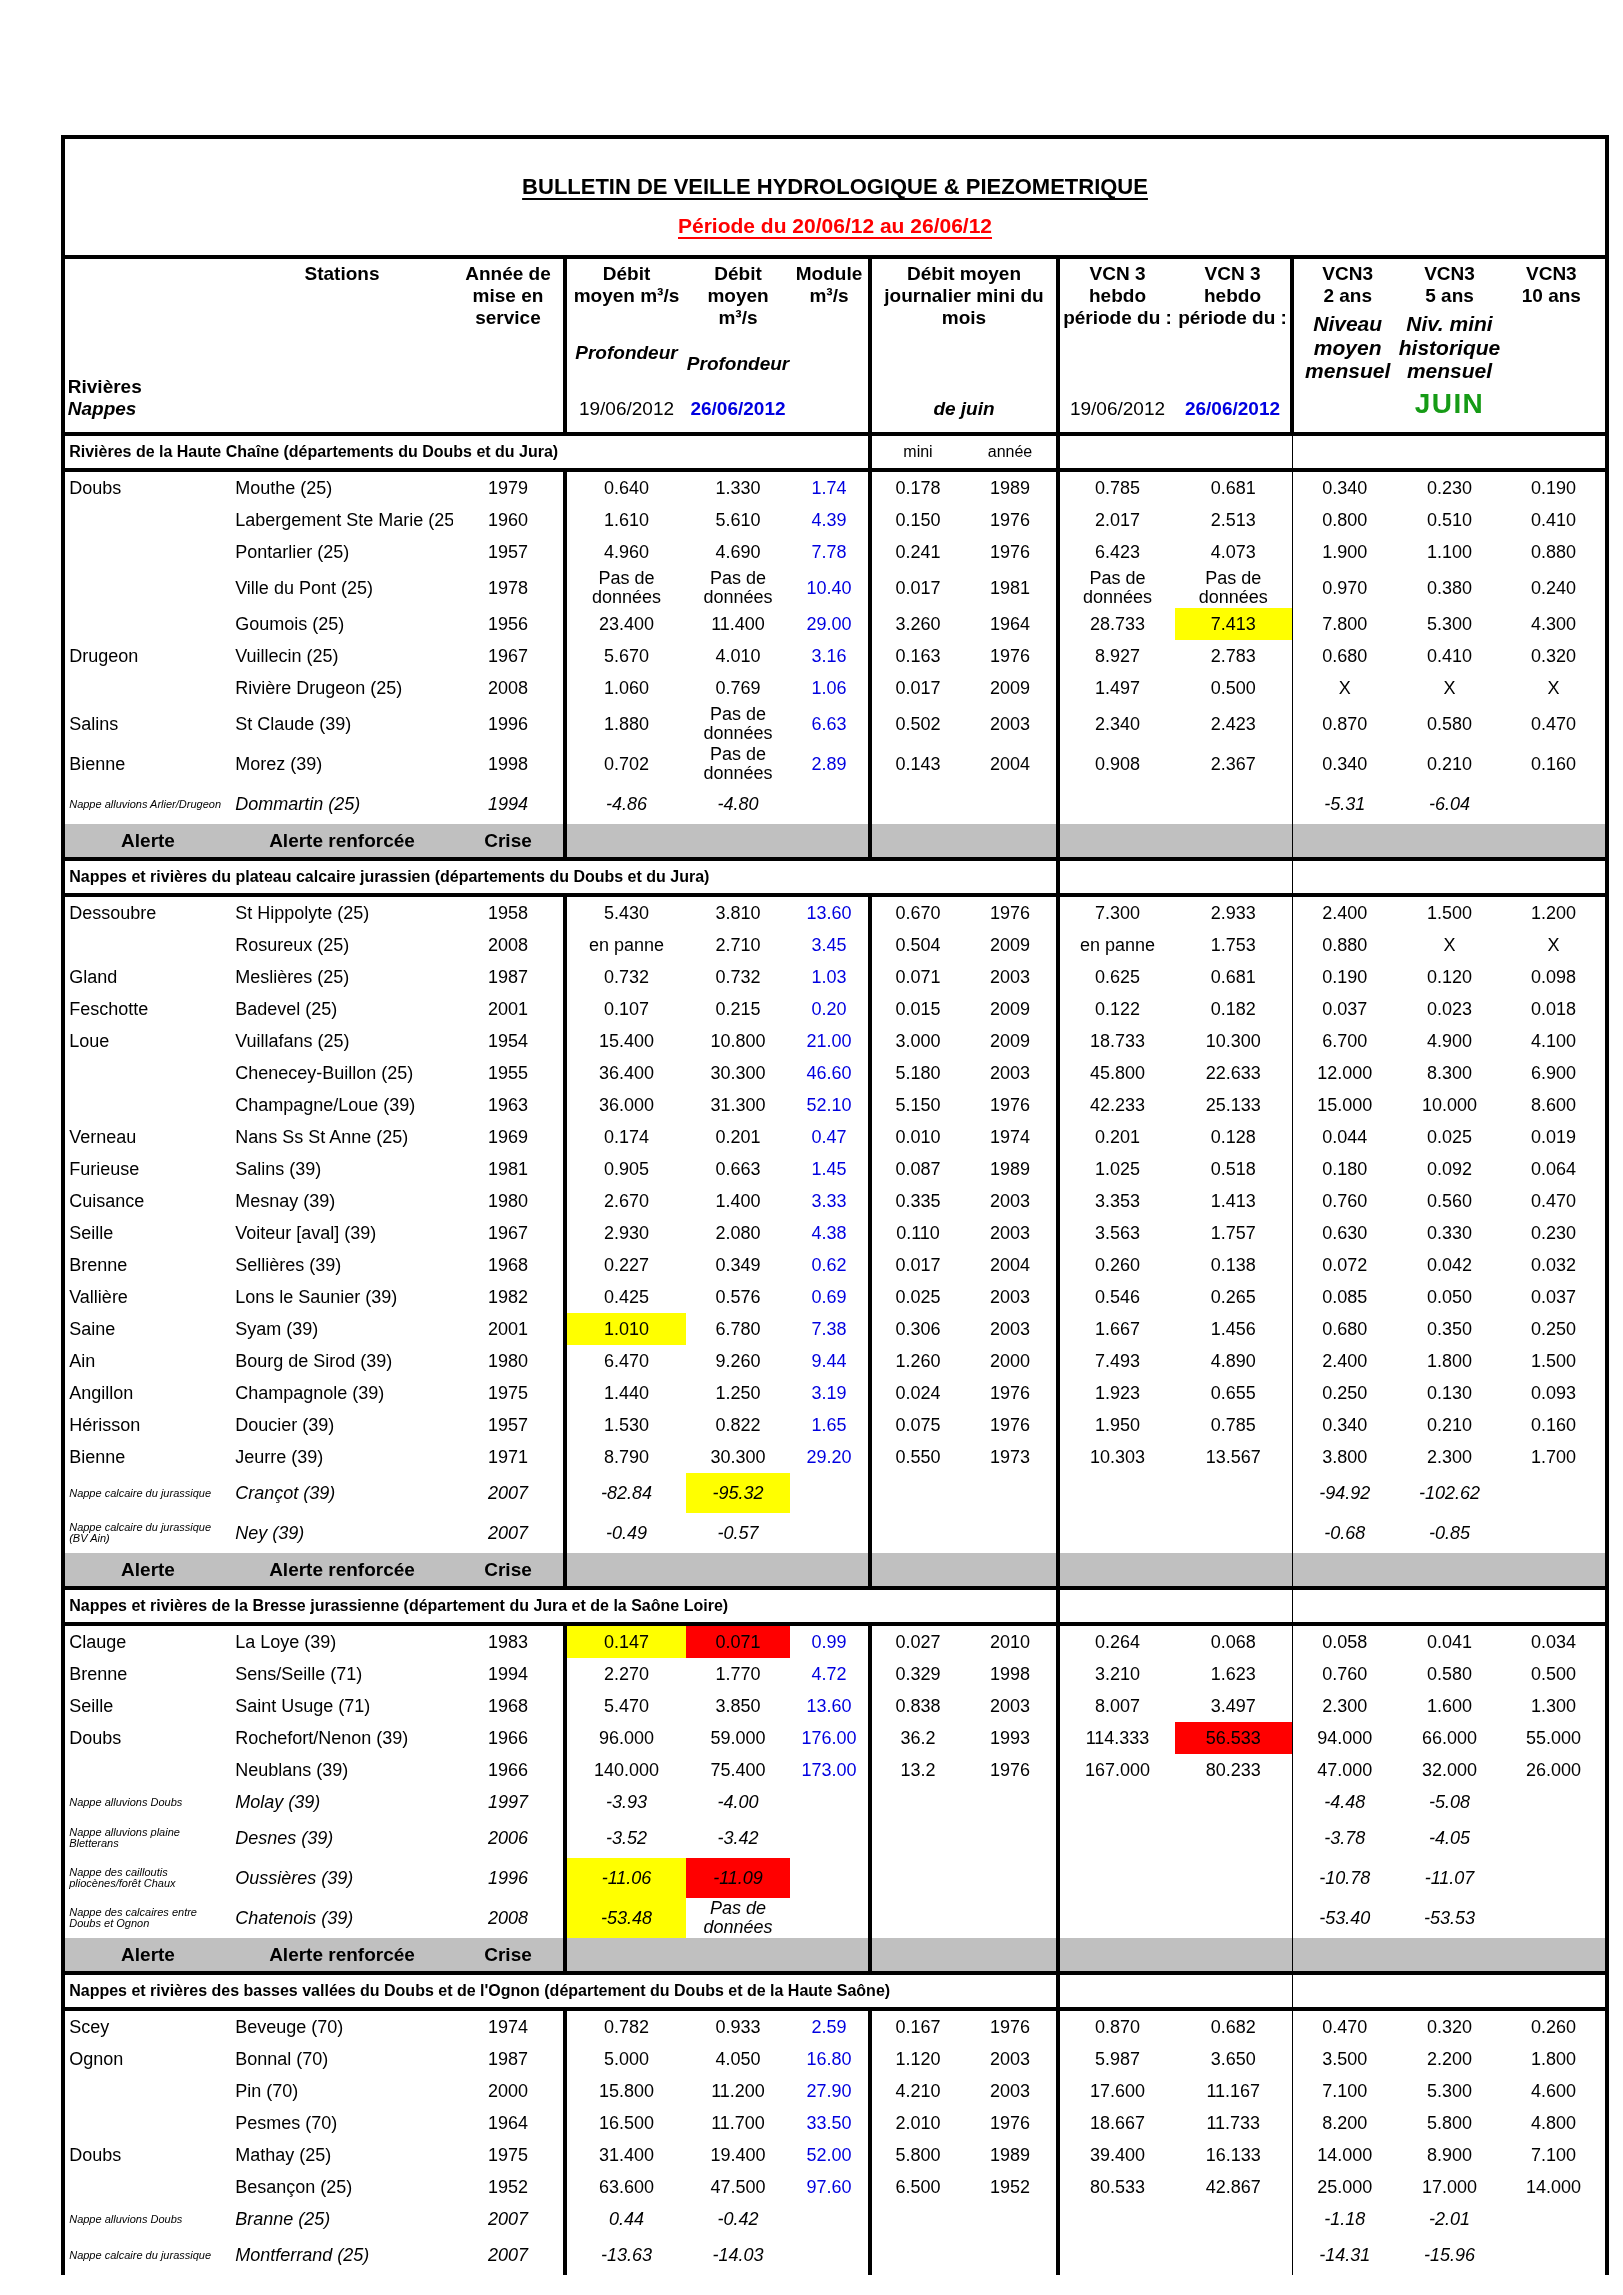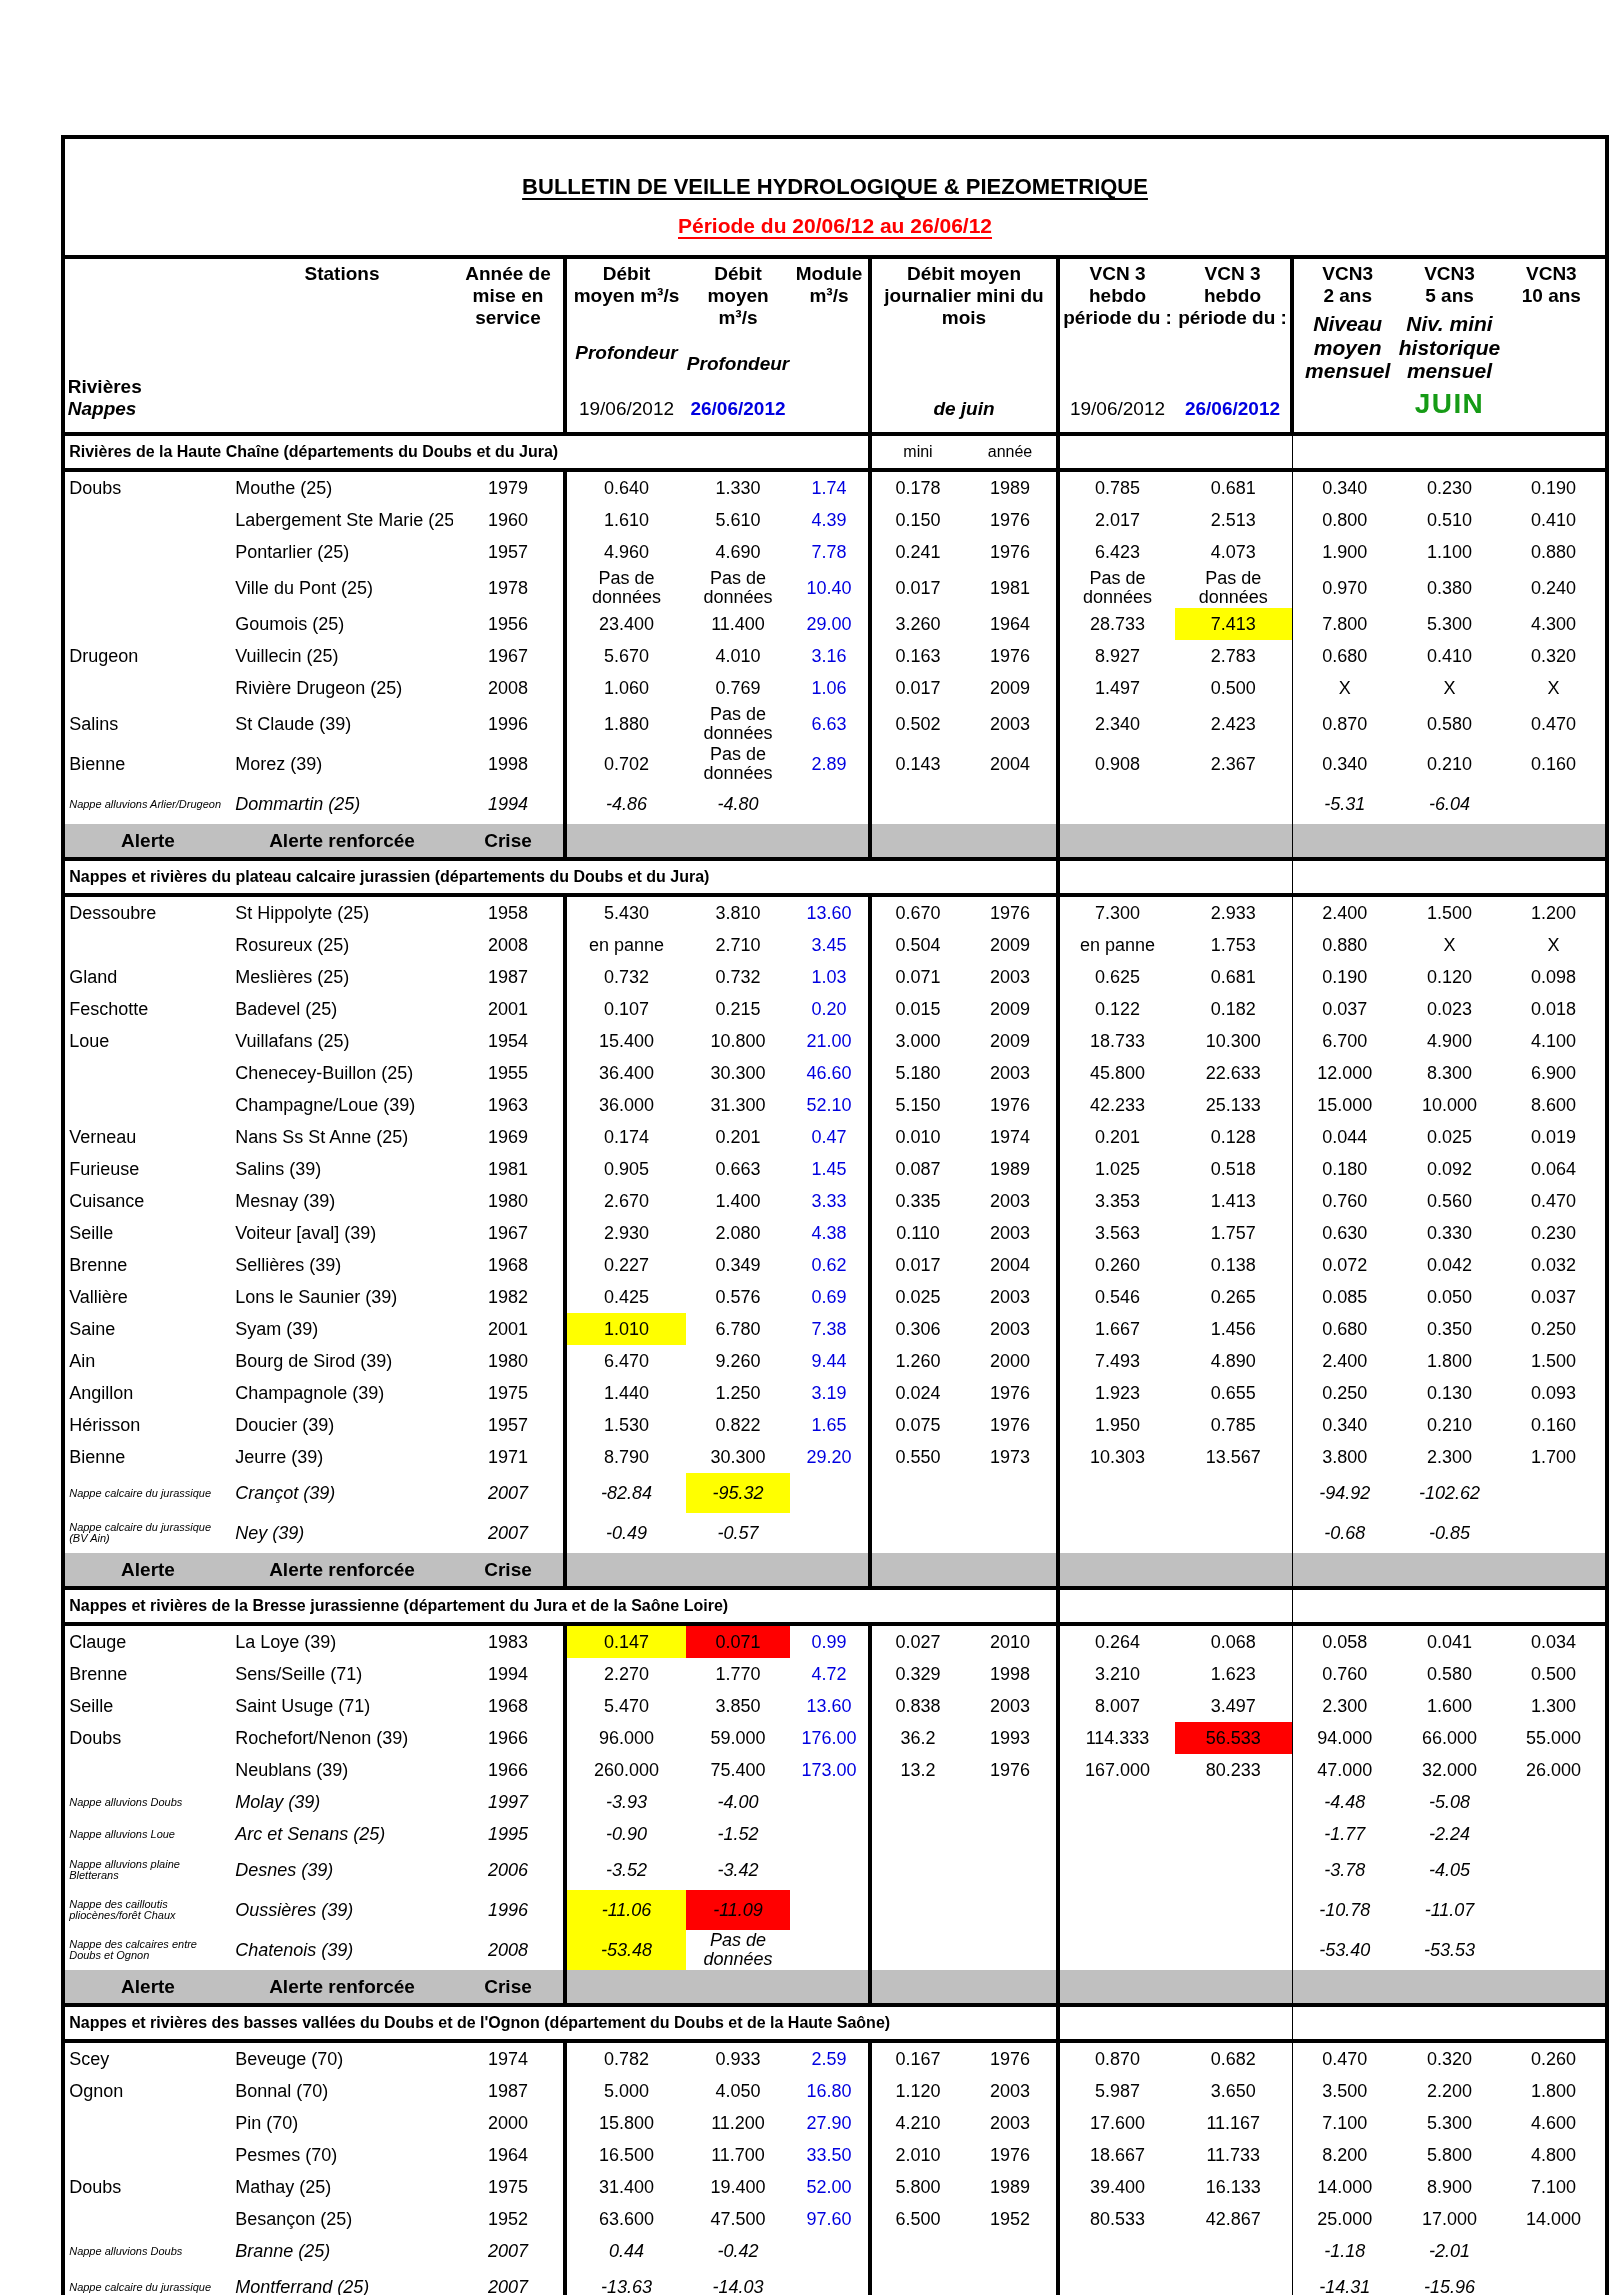--- a/index.html
+++ b/index.html
@@ -710,21 +710,21 @@
             <td class="c">114.333</td>
             <td class="c thin-r hl-r">56.533</td>
             <td class="c">94.000</td>
             <td class="c">66.000</td>
             <td class="c">55.000</td>
           </tr>
           <tr class="data">
             <td class="l riv"></td>
             <td class="l sta">Neublans (39)</td>
             <td class="c thick-r">1966</td>
-            <td class="c">260.000</td>
+            <td class="c">140.000</td>
             <td class="c">75.400</td>
             <td class="c blue thick-r">173.00</td>
             <td class="c bold">13.2</td>
             <td class="c thick-r">1976</td>
             <td class="c">167.000</td>
             <td class="c thin-r">80.233</td>
             <td class="c">47.000</td>
             <td class="c">32.000</td>
             <td class="c">26.000</td>
           </tr>
@@ -734,35 +734,20 @@
             <td class="c thick-r">1997</td>
             <td class="c">-3.93</td>
             <td class="c">-4.00</td>
             <td class="c blue thick-r"></td>
             <td class="c bold"></td>
             <td class="c thick-r"></td>
             <td class="c"></td>
             <td class="c thin-r"></td>
             <td class="c">-4.48</td>
             <td class="c">-5.08</td>
-            <td class="c"></td>
-          </tr>
-          <tr class="data it">
-            <td class="l riv">Nappe alluvions Loue</td>
-            <td class="l sta">Arc et Senans (25)</td>
-            <td class="c thick-r">1995</td>
-            <td class="c">-0.90</td>
-            <td class="c">-1.52</td>
-            <td class="c blue thick-r"></td>
-            <td class="c bold"></td>
-            <td class="c thick-r"></td>
-            <td class="c"></td>
-            <td class="c thin-r"></td>
-            <td class="c">-1.77</td>
-            <td class="c">-2.24</td>
             <td class="c"></td>
           </tr>
           <tr class="data it tall">
             <td class="l riv">Nappe alluvions plaine Bletterans</td>
             <td class="l sta">Desnes (39)</td>
             <td class="c thick-r">2006</td>
             <td class="c">-3.52</td>
             <td class="c">-3.42</td>
             <td class="c blue thick-r"></td>
             <td class="c bold"></td>

